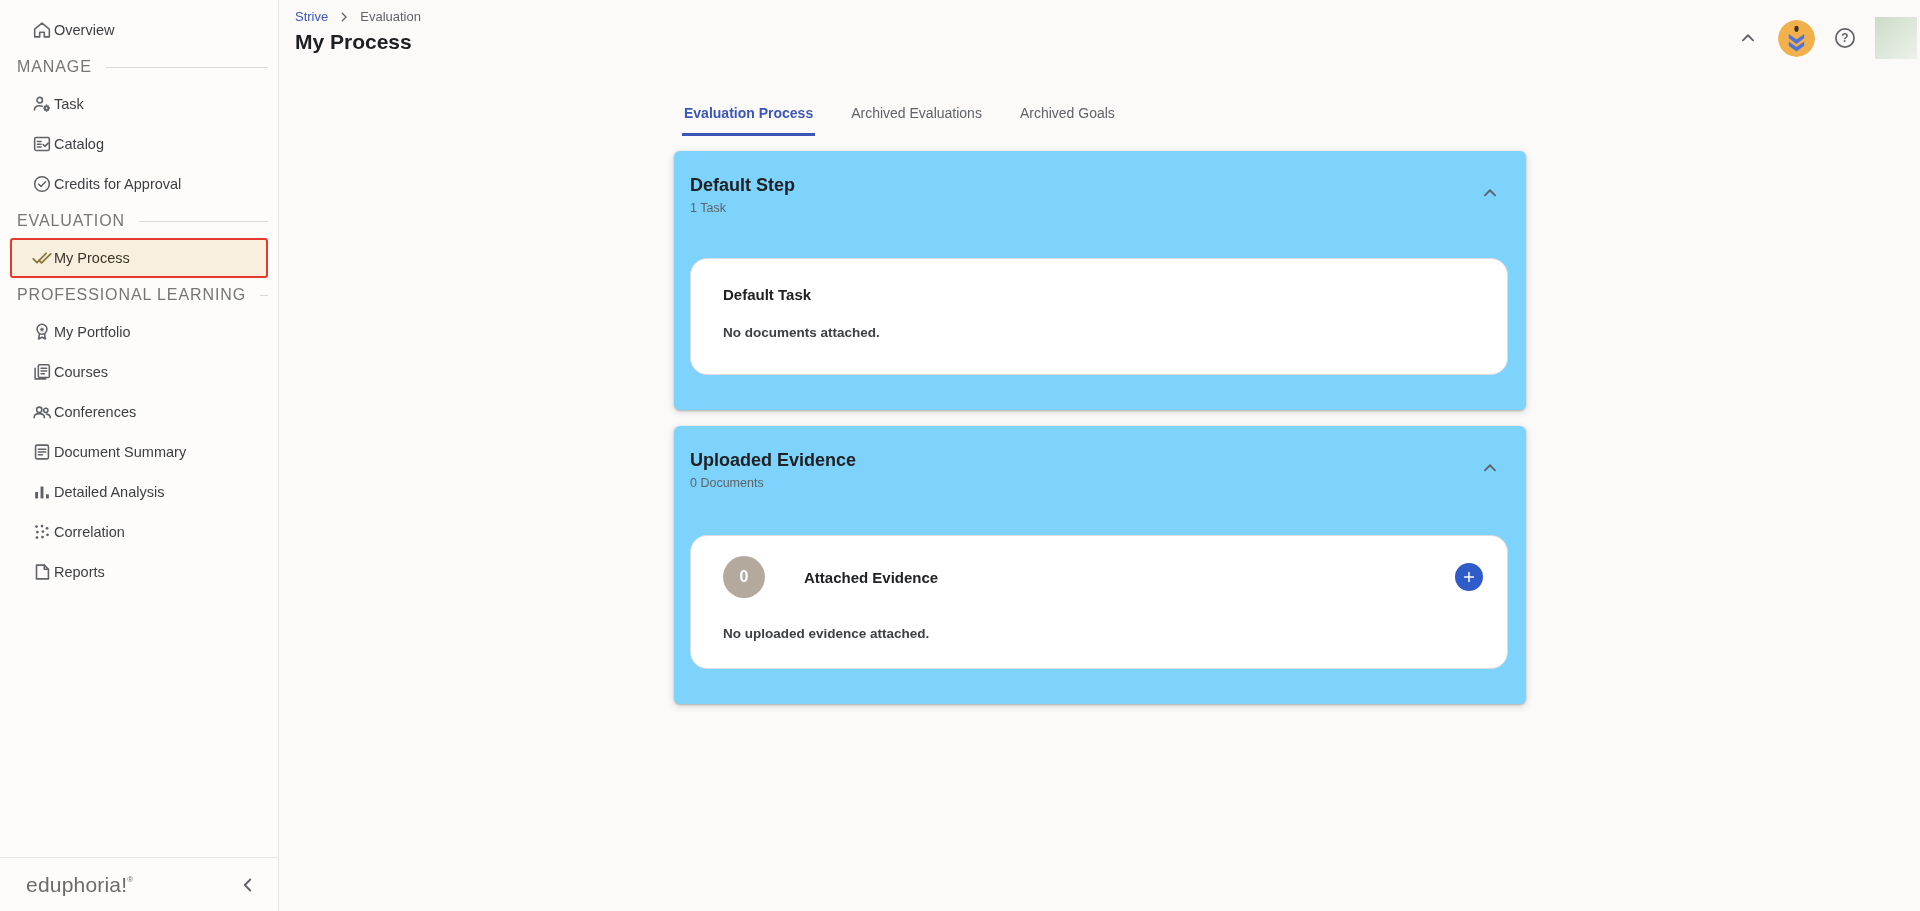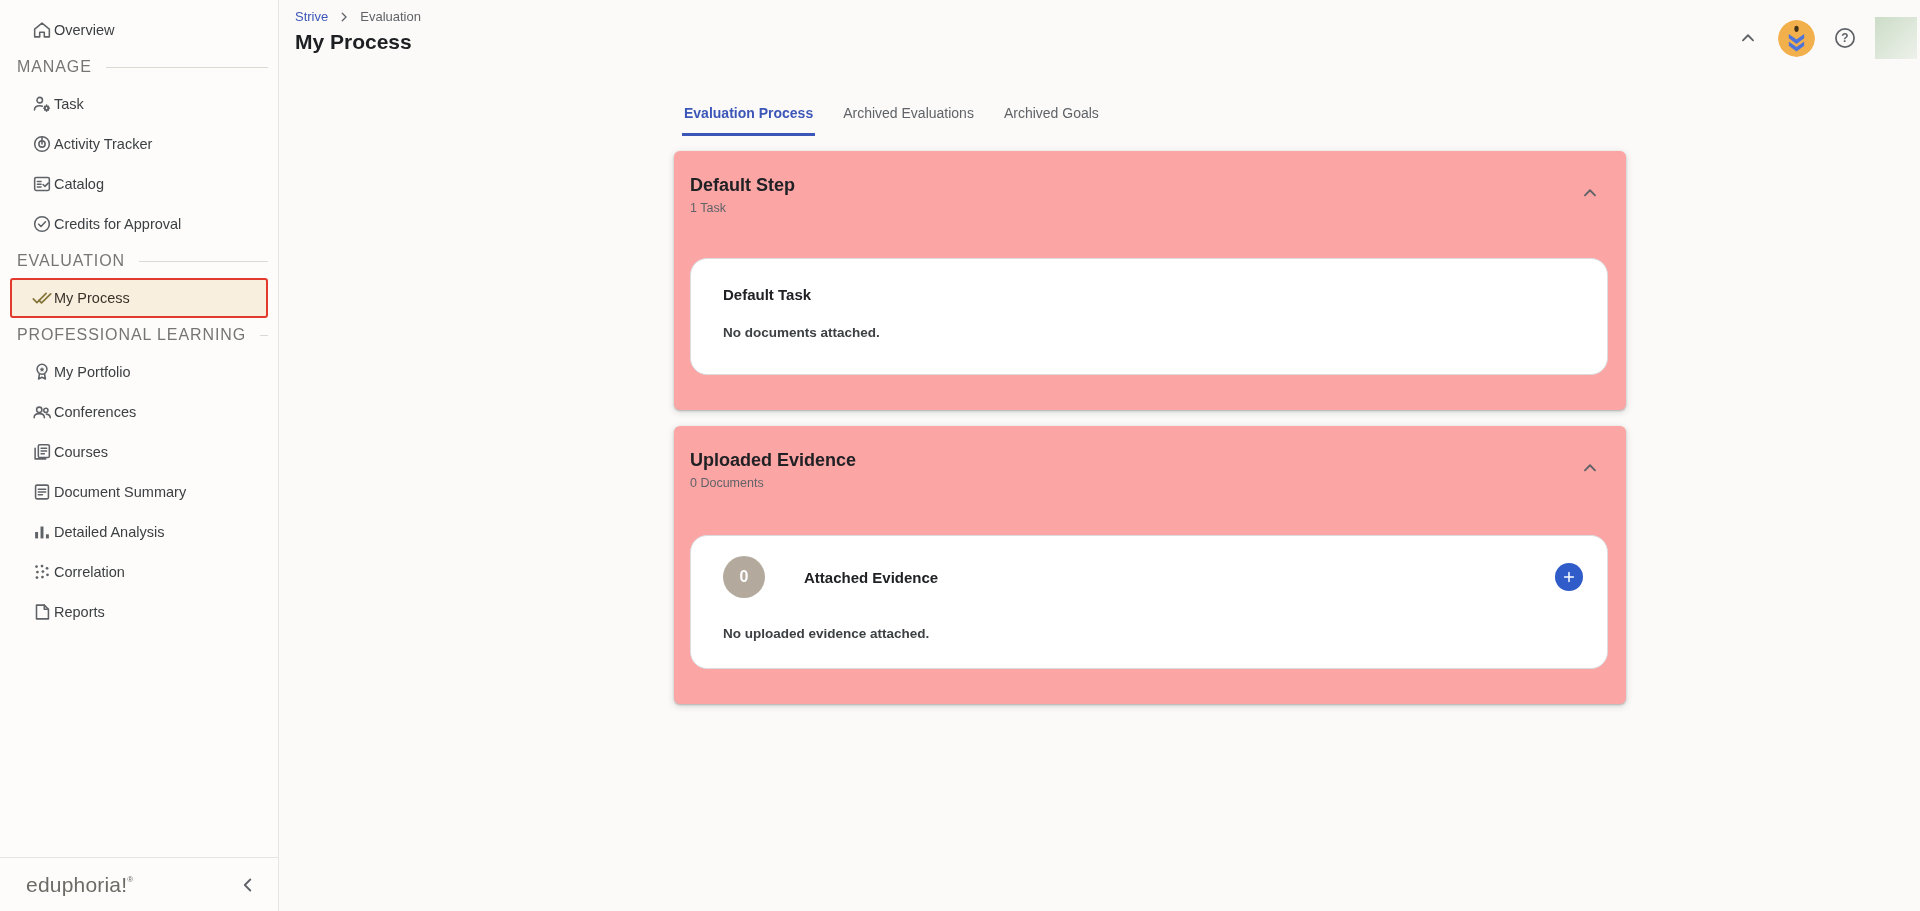--- a/index.html
+++ b/index.html
@@ -57,26 +57,26 @@
   .crumb-sep { margin:0 9px; display:flex; align-items:center; }
   .crumb-current { color:#5f6368; }
   .page-title { position:absolute; left:15px; top:30px; font-size:21px; font-weight:700; color:#1d1f23; }
 
   .top-actions { position:absolute; top:17px; right:3px; display:flex; align-items:center; }
   .action-gap { margin-right:16px; }
   .icon-btn { width:28px; height:28px; display:flex; align-items:center; justify-content:center; cursor:pointer; }
   .avatar { width:37px; height:37px; border-radius:50%; overflow:hidden; cursor:pointer; }
   .sage-square { width:42px; height:42px; background:linear-gradient(135deg,#ccdcc8,#edf1ea); cursor:pointer; }
 
-  .tabs { position:absolute; left:402px; top:99px; display:flex; }
+  .tabs { position:absolute; left:402px; top:99px; display:flex;gap:8px; }
   .tab { font-size:14px; color:#5f6368; padding:6px 2px 12px 2px; margin-right:26px; cursor:pointer; border-bottom:3px solid transparent; }
   .tab.active { color:#3c56b8; border-bottom-color:#3c56b8; font-weight:700; }
 
   .card {
-    position:absolute; left:394px; width:952px; background:#fca5a5; border-radius:6px;
+    position:absolute; left:394px; width:852px; background:#7dd3fc; border-radius:6px;
     box-shadow:0 1px 2px rgba(60,64,67,.30), 0 2px 6px 1px rgba(60,64,67,.15);
   }
   .card-step { top:151px; height:259px; }
   .card-evidence { top:426px; height:278px; }
   .card-title { position:absolute; left:16px; top:24px; font-size:18px; font-weight:700; color:#202124; }
   .card-sub { position:absolute; left:16px; top:50px; font-size:12.5px; color:#5f6368; }
   .card-chevron { position:absolute; right:22px; top:28px; width:28px; height:28px; display:flex; align-items:center; justify-content:center; cursor:pointer; }
 
   .inner-card { position:absolute; left:16px; right:18px; border:1px solid #dadce0; border-radius:17px; background:#fff;font-weight:bold; }
   .inner-step { top:107px; height:117px; }
@@ -122,30 +122,20 @@
         <svg width="22" height="22" viewBox="0 0 24 24" fill="none" stroke="#5f6368" stroke-width="1.7" stroke-linecap="round">
             <circle cx="9.5" cy="7.8" r="3"></circle>
             <path d="M3.8 18.6 c0-3.2 2.6-4.7 5.7-4.7 1.1 0 2.1 .2 3 .6"></path>
             <circle cx="17" cy="16.5" r="2.1"></circle>
             <path d="M17 13.2 v1.2 M17 18.6 v1.2 M14.1 16.5 h1.2 M18.7 16.5 h1.2 M15 14.5 l.8 .8 M18.2 17.7 l.8 .8 M19 14.5 l-.8 .8 M15.8 17.7 l-.8 .8"></path>
           </svg>
       </span>
       <span class="label">Task</span>
     </div>
 
-    <div class="nav-item">
-      <span class="icon">
-        <svg width="22" height="22" viewBox="0 0 24 24" fill="none" stroke="#5f6368" stroke-width="1.7" stroke-linecap="round">
-            <circle cx="12" cy="12" r="8"></circle>
-            <path d="M12 4 v8"></path>
-            <circle cx="12" cy="12" r="3.4"></circle>
-          </svg>
-      </span>
-      <span class="label">Activity Tracker</span>
-    </div>
 
     <div class="nav-item">
       <span class="icon">
         <svg width="22" height="22" viewBox="0 0 24 24" fill="none" stroke="#5f6368" stroke-width="1.7" stroke-linecap="round" stroke-linejoin="round">
             <rect x="4" y="5" width="16" height="14" rx="1.5"></rect>
             <path d="M7 9.2 h4 M7 12.2 h4 M7 15.2 h4"></path>
             <path d="M13.2 12.6 l2 2 L18.8 11"></path>
           </svg>
       </span>
       <span class="label">Catalog</span>
@@ -183,43 +173,43 @@
 
     <div class="nav-item">
       <span class="icon">
         <svg width="22" height="22" viewBox="0 0 24 24" fill="none" stroke="#5f6368" stroke-width="1.7" stroke-linejoin="round">
             <circle cx="12" cy="9" r="5.4"></circle>
             <path d="M9.3 13.6 L8.3 19.6 L12 17.7 L15.7 19.6 L14.7 13.6"></path>
             <path d="M12 6.6 l.8 1.6 1.8 .3 -1.3 1.3 .3 1.8 -1.6 -.9 -1.6 .9 .3 -1.8 -1.3 -1.3 1.8 -.3 Z" fill="#5f6368" stroke="none"></path>
           </svg>
       </span>
       <span class="label">My Portfolio</span>
+    </div>
+
+    <div class="nav-item">
+      <span class="icon">
+        <svg width="22" height="22" viewBox="0 0 24 24" fill="none" stroke="#5f6368" stroke-width="1.7" stroke-linecap="round" stroke-linejoin="round">
+            <rect x="8" y="4" width="12" height="14" rx="1.5"></rect>
+            <path d="M11 8 h6 M11 11 h6 M11 14 h3.5"></path>
+            <path d="M4.5 8 V19.5 H16"></path>
+          </svg>
+      </span>
+      <span class="label">Courses</span>
     </div>
 
     <div class="nav-item">
       <span class="icon">
         <svg width="22" height="22" viewBox="0 0 24 24" fill="none" stroke="#5f6368" stroke-width="1.7" stroke-linecap="round">
             <circle cx="9" cy="9.6" r="2.9"></circle>
             <path d="M3.4 18.2 c0-3 2.5-4.4 5.6-4.4 s5.6 1.4 5.6 4.4"></path>
             <circle cx="16.2" cy="10.2" r="2.3"></circle>
             <path d="M16.8 14.3 c2.4 .3 4.2 1.6 4.2 3.9"></path>
           </svg>
       </span>
       <span class="label">Conferences</span>
-    </div>
-
-    <div class="nav-item">
-      <span class="icon">
-        <svg width="22" height="22" viewBox="0 0 24 24" fill="none" stroke="#5f6368" stroke-width="1.7" stroke-linecap="round" stroke-linejoin="round">
-            <rect x="8" y="4" width="12" height="14" rx="1.5"></rect>
-            <path d="M11 8 h6 M11 11 h6 M11 14 h3.5"></path>
-            <path d="M4.5 8 V19.5 H16"></path>
-          </svg>
-      </span>
-      <span class="label">Courses</span>
     </div>
 
 
     <div class="nav-item">
       <span class="icon">
         <svg width="22" height="22" viewBox="0 0 24 24" fill="none" stroke="#5f6368" stroke-width="1.7" stroke-linecap="round" stroke-linejoin="round">
             <rect x="5" y="4.5" width="14" height="15" rx="1.5"></rect>
             <path d="M8 9 h8 M8 12 h8 M8 15 h4.5"></path>
           </svg>
       </span>

